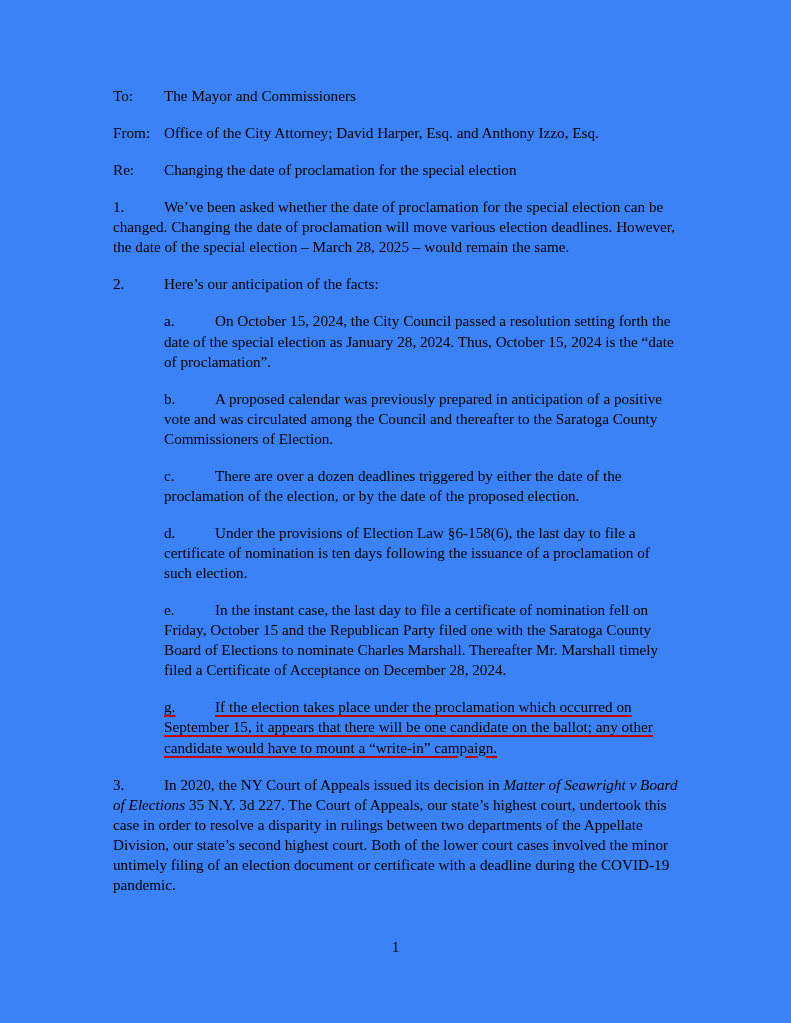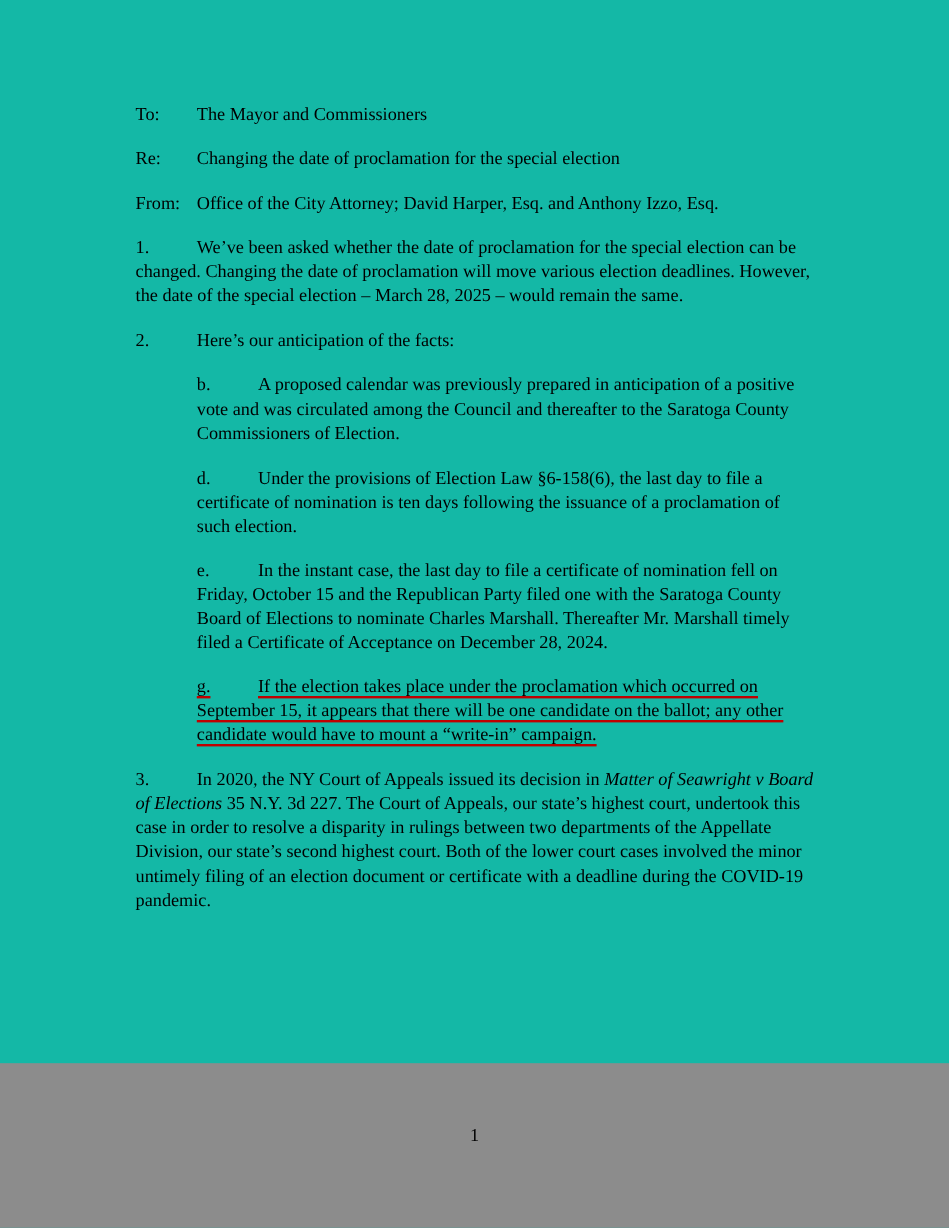--- a/index.html
+++ b/index.html
@@ -9,22 +9,22 @@
   }
   body {
     width: 791px;
     height: 1023px;
     overflow: hidden;
     font-family: "Liberation Serif", serif;
   }
   .page {
     position: relative;
     width: 791px;
-    height: 886px;
-    background: #14b8a6;
+    height: 1023px;
+    background: #3b82f6;
     box-sizing: border-box;
   }
   .content {
     position: absolute;
     left: 113px;
     top: 86px;
     width: 565px;
   }
   p {
     margin: 0 0 17px 0;
@@ -72,31 +72,33 @@
   }
 </style>
 </head>
 <body>
 
 <div class="page">
   <div class="content">
 
     <p class="hdr"><span class="lbl">To:</span><span>The Mayor and Commissioners</span></p>
 
+    <p class="hdr"><span class="lbl">From:</span><span>Office of the City Attorney; David Harper, Esq. and Anthony Izzo, Esq.</span></p>
+
     <p class="hdr"><span class="lbl">Re:</span><span>Changing the date of proclamation for the special election</span></p>
-
-    <p class="hdr"><span class="lbl">From:</span><span>Office of the City Attorney; David Harper, Esq. and Anthony Izzo, Esq.</span></p>
 
     <p><span class="num">1.</span><span>We’ve been asked whether the date of proclamation for the special election can be changed. Changing the date of proclamation will move various election deadlines. However, the date of the special election – March 28, 2025 – would remain the same.</span></p>
 
     <p><span class="num">2.</span><span>Here’s our anticipation of the facts:</span></p>
 
+    <p class="sub"><span class="letter">a.</span><span>On October 15, 2024, the City Council passed a resolution setting forth the date of the special election as January 28, 2024. Thus, October 15, 2024 is the “date of proclamation”.</span></p>
 
     <p class="sub"><span class="letter">b.</span><span>A proposed calendar was previously prepared in anticipation of a positive vote and was circulated among the Council and thereafter to the Saratoga County Commissioners of Election.</span></p>
 
+    <p class="sub"><span class="letter">c.</span><span>There are over a dozen deadlines triggered by either the date of the proclamation of the election, or by the date of the proposed election.</span></p>
 
     <p class="sub"><span class="letter">d.</span><span>Under the provisions of Election Law §6-158(6), the last day to file a certificate of nomination is ten days following the issuance of a proclamation of such election.</span></p>
 
     <p class="sub"><span class="letter">e.</span><span>In the instant case, the last day to file a certificate of nomination fell on Friday, October 15 and the Republican Party filed one with the Saratoga County Board of Elections to nominate Charles Marshall. Thereafter Mr. Marshall timely filed a Certificate of Acceptance on December 28, 2024.</span></p>
 
 
     <p class="sub"><span class="letter highlighted">g.</span><span class="highlighted">If the election takes place under the proclamation which occurred on September 15, it appears that there will be one candidate on the ballot; any other candidate would have to mount a “write-in” campaign.</span></p>
 
     <p><span class="num">3.</span><span>In 2020, the NY Court of Appeals issued its decision in </span><span class="italic">Matter of Seawright v Board of Elections</span><span> 35 N.Y. 3d 227. The Court of Appeals, our state’s highest court, undertook this case in order to resolve a disparity in rulings between two departments of the Appellate Division, our state’s second highest court. Both of the lower court cases involved the minor untimely filing of an election document or certificate with a deadline during the COVID-19 pandemic.</span></p>
 

